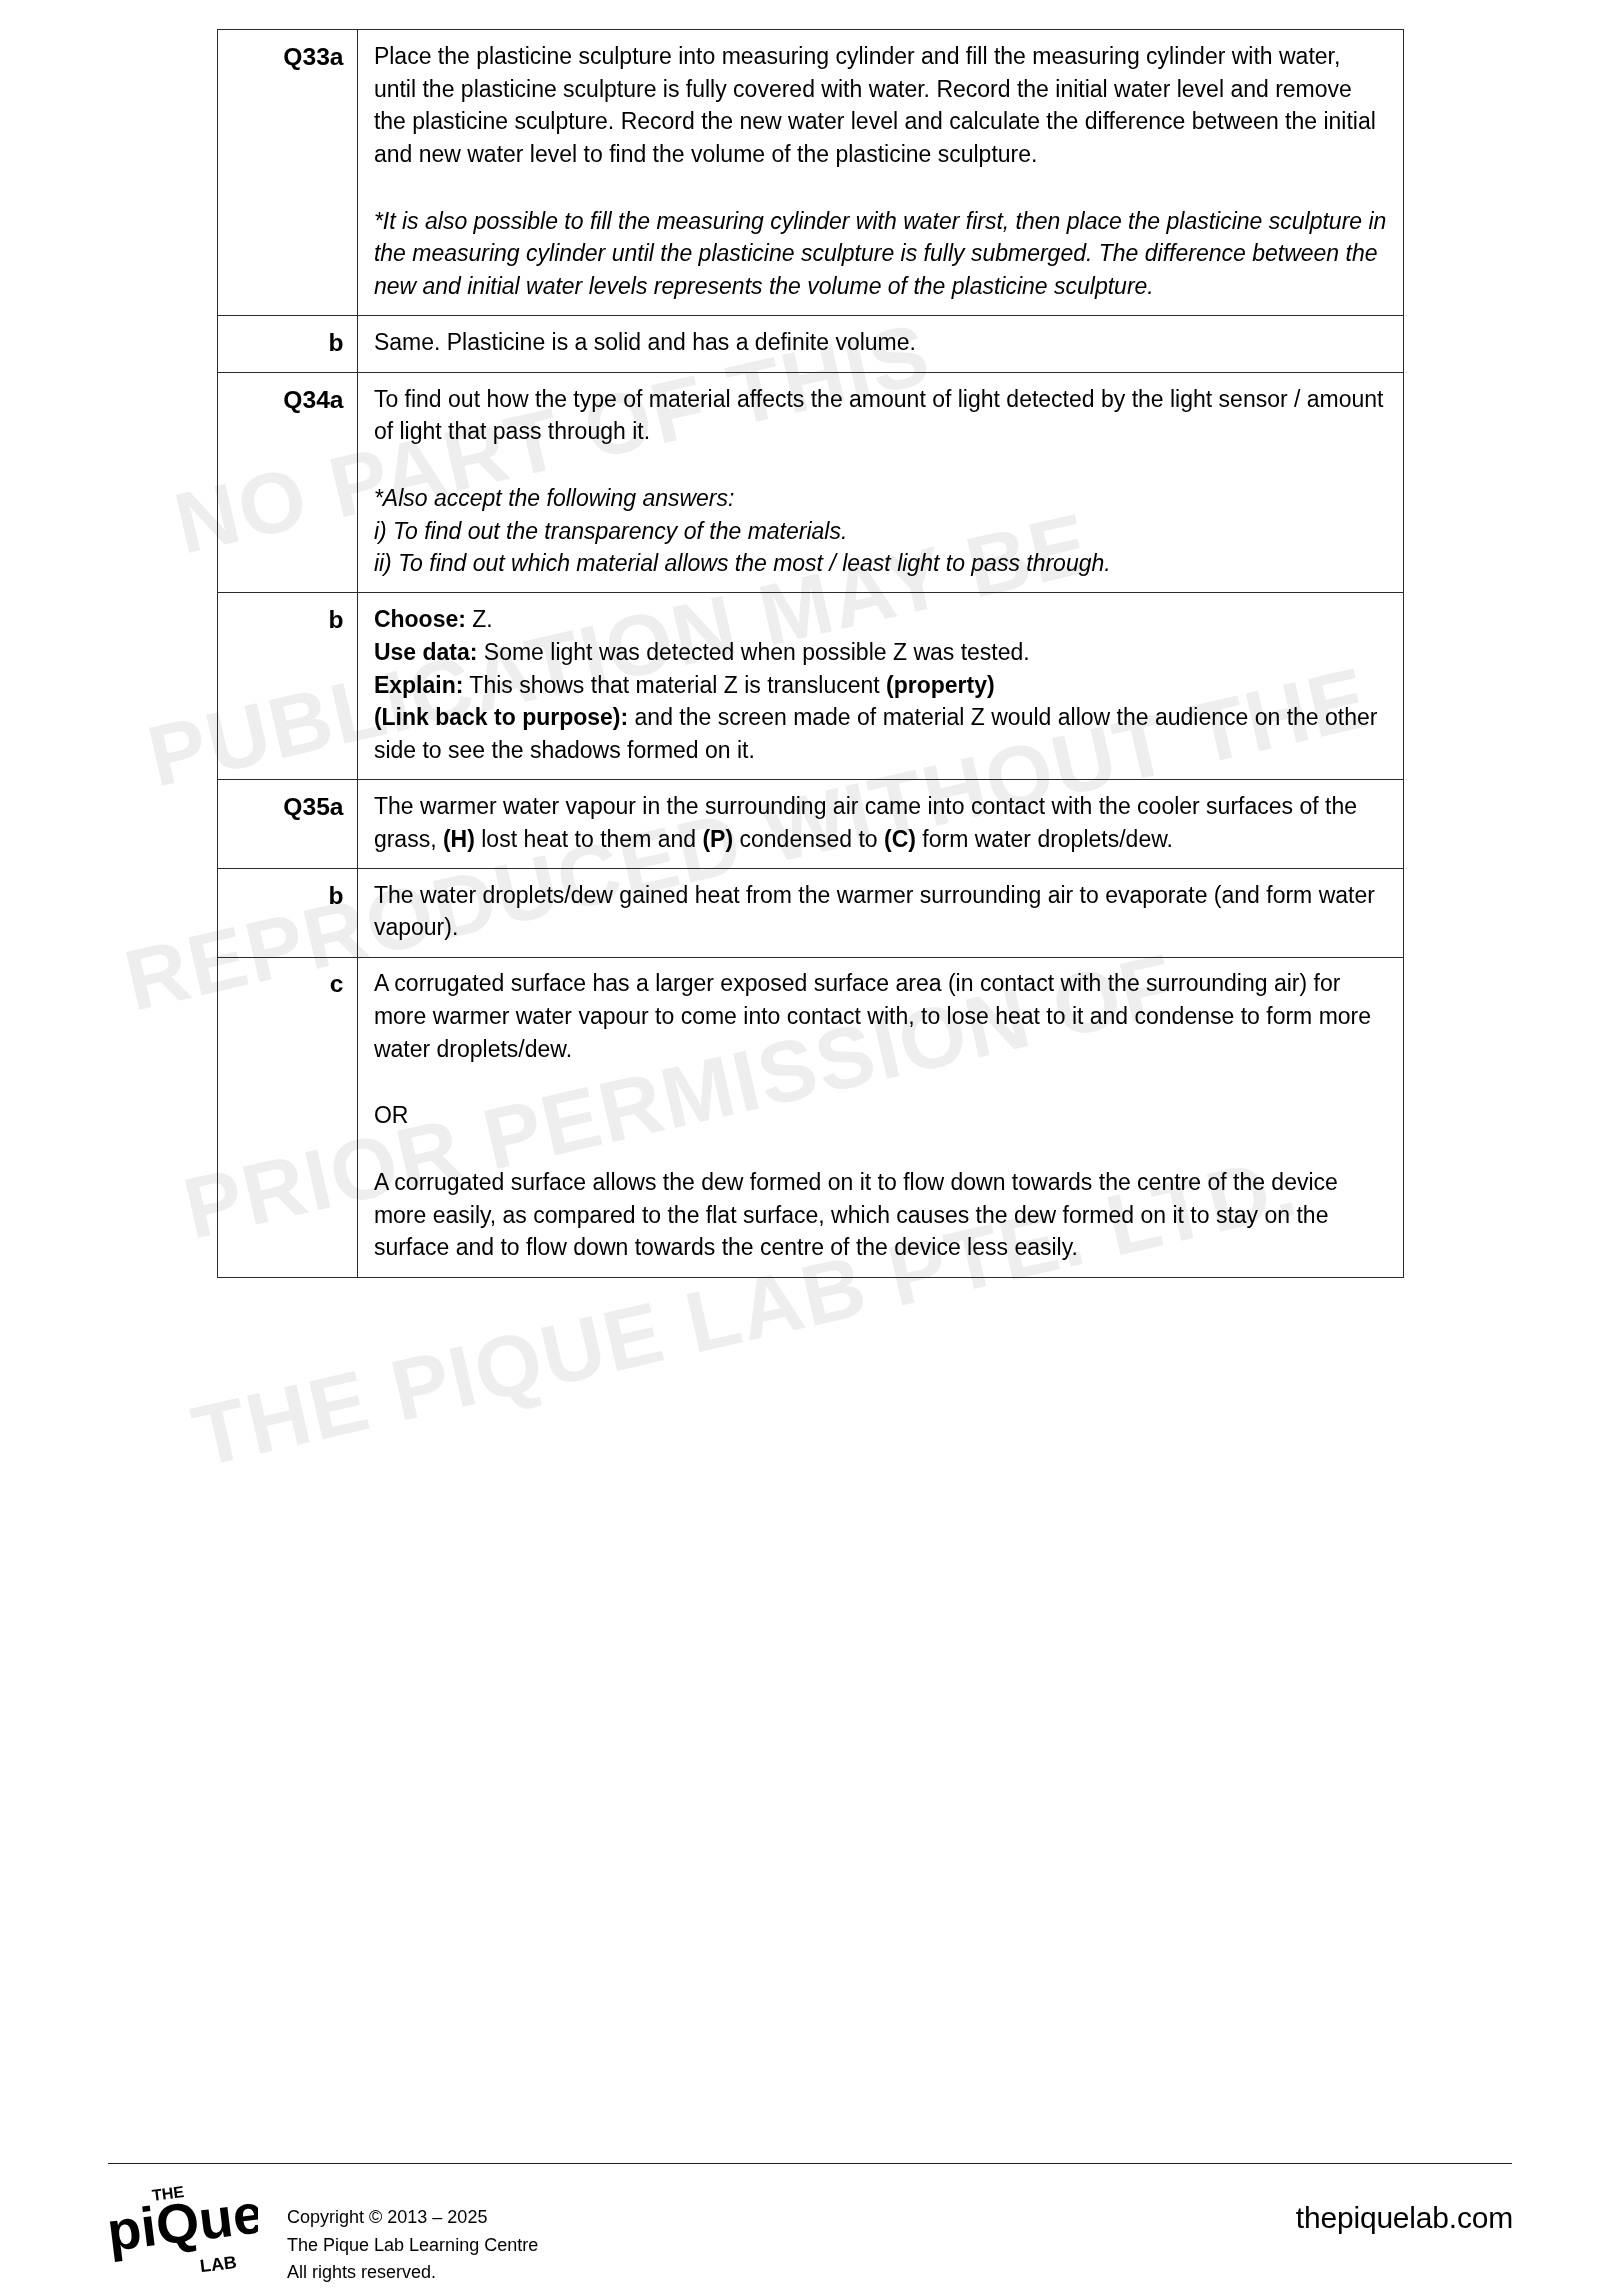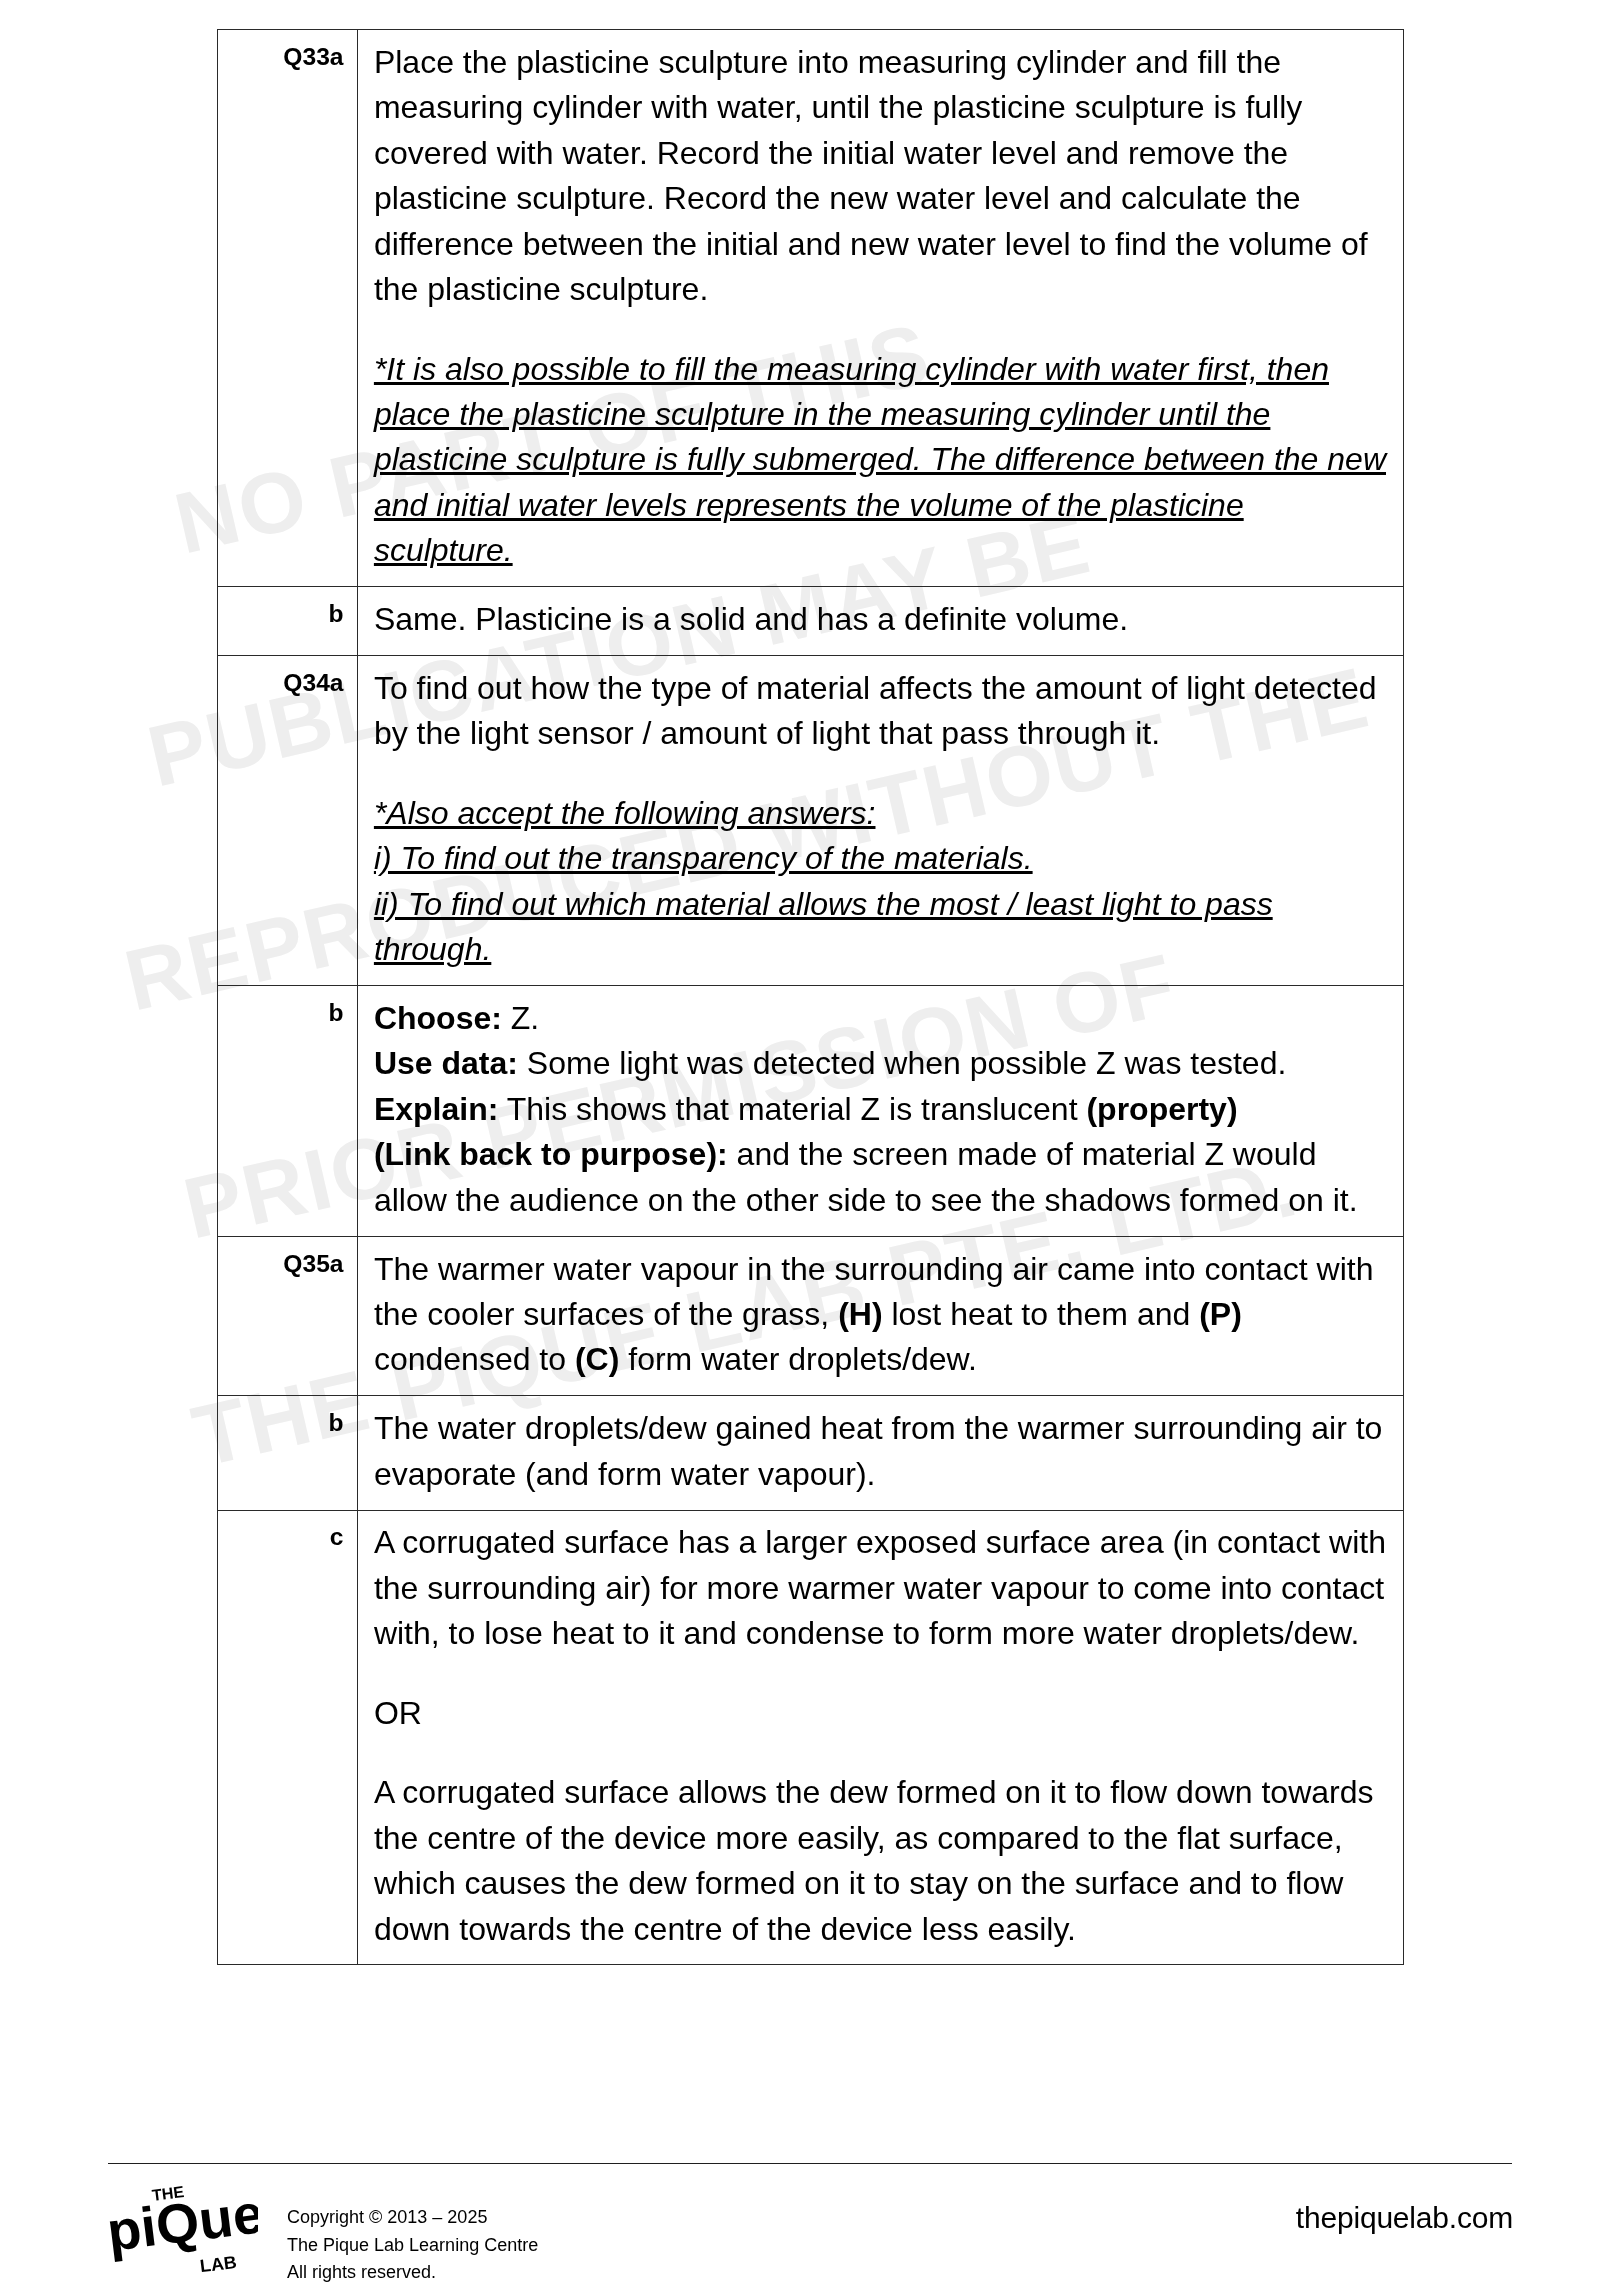--- a/index.html
+++ b/index.html
@@ -87,35 +87,34 @@
   td.qcol {
     width: 126px;
     text-align: right;
     font-weight: 700;
     font-size: 24.6px;
     padding: 9.9px 13.4px 12.5px 0;
     line-height: 1.36;
   }
   td.acol {
     padding: 9.9px 14.3px 12.5px 16px;
-    font-size: 32px;
+    font-size: 23px;
     line-height: 1.42;
   }
   .acol p {
     margin: 0;
   }
   .acol p + p {
     margin-top: 0;
   }
   .spacer-line {
     height: 34px;
   }
   .ital {
     font-style: italic;
-    text-decoration: underline;
   }
   .bold {
     font-weight: 700;
   }
   .pad-bottom-lg {
     padding-bottom: 100px;
   }
 
   
   .doc-footer {

